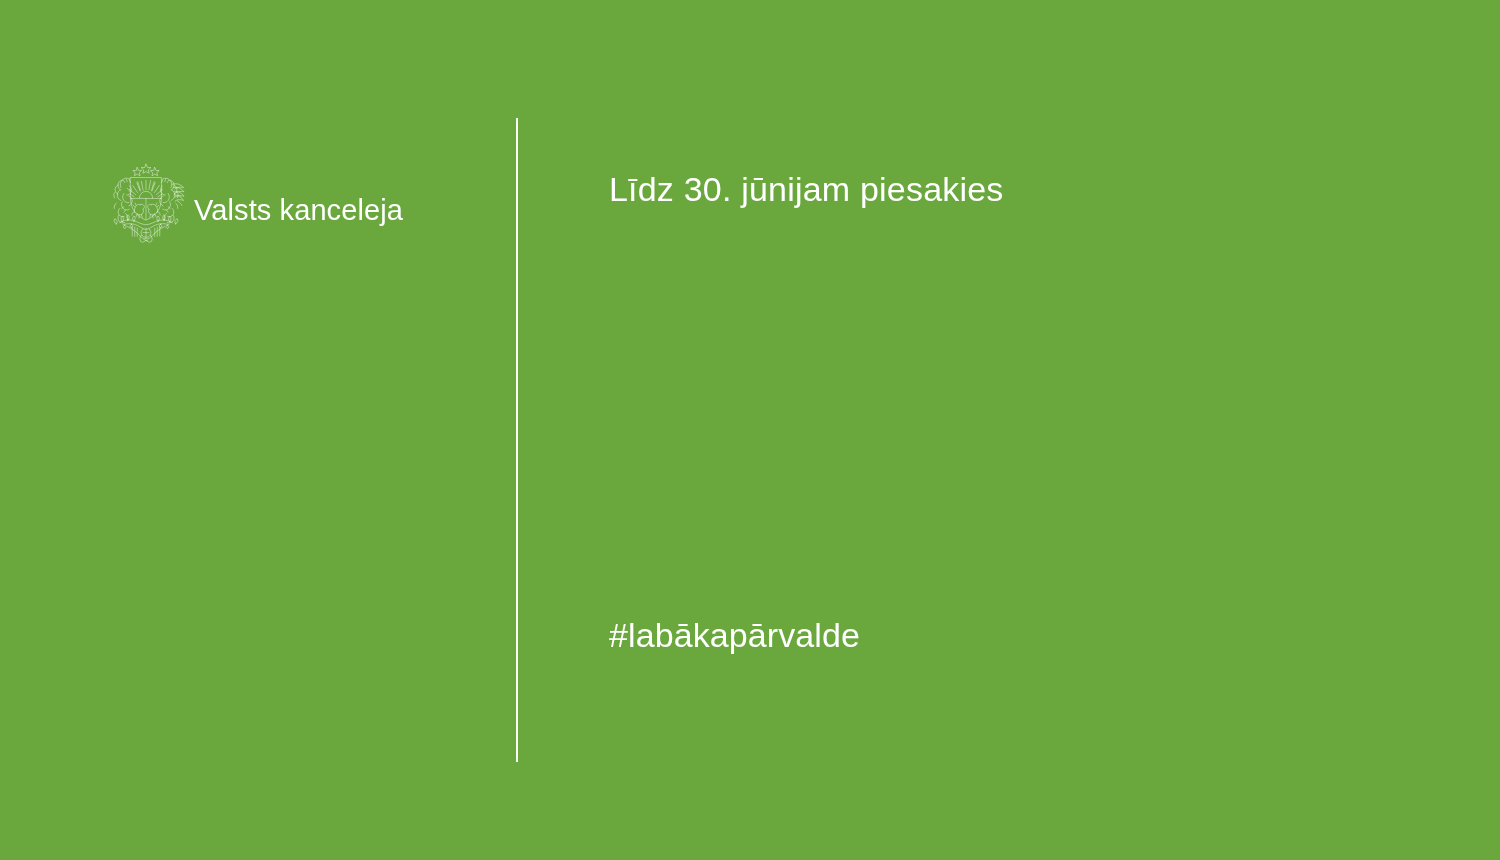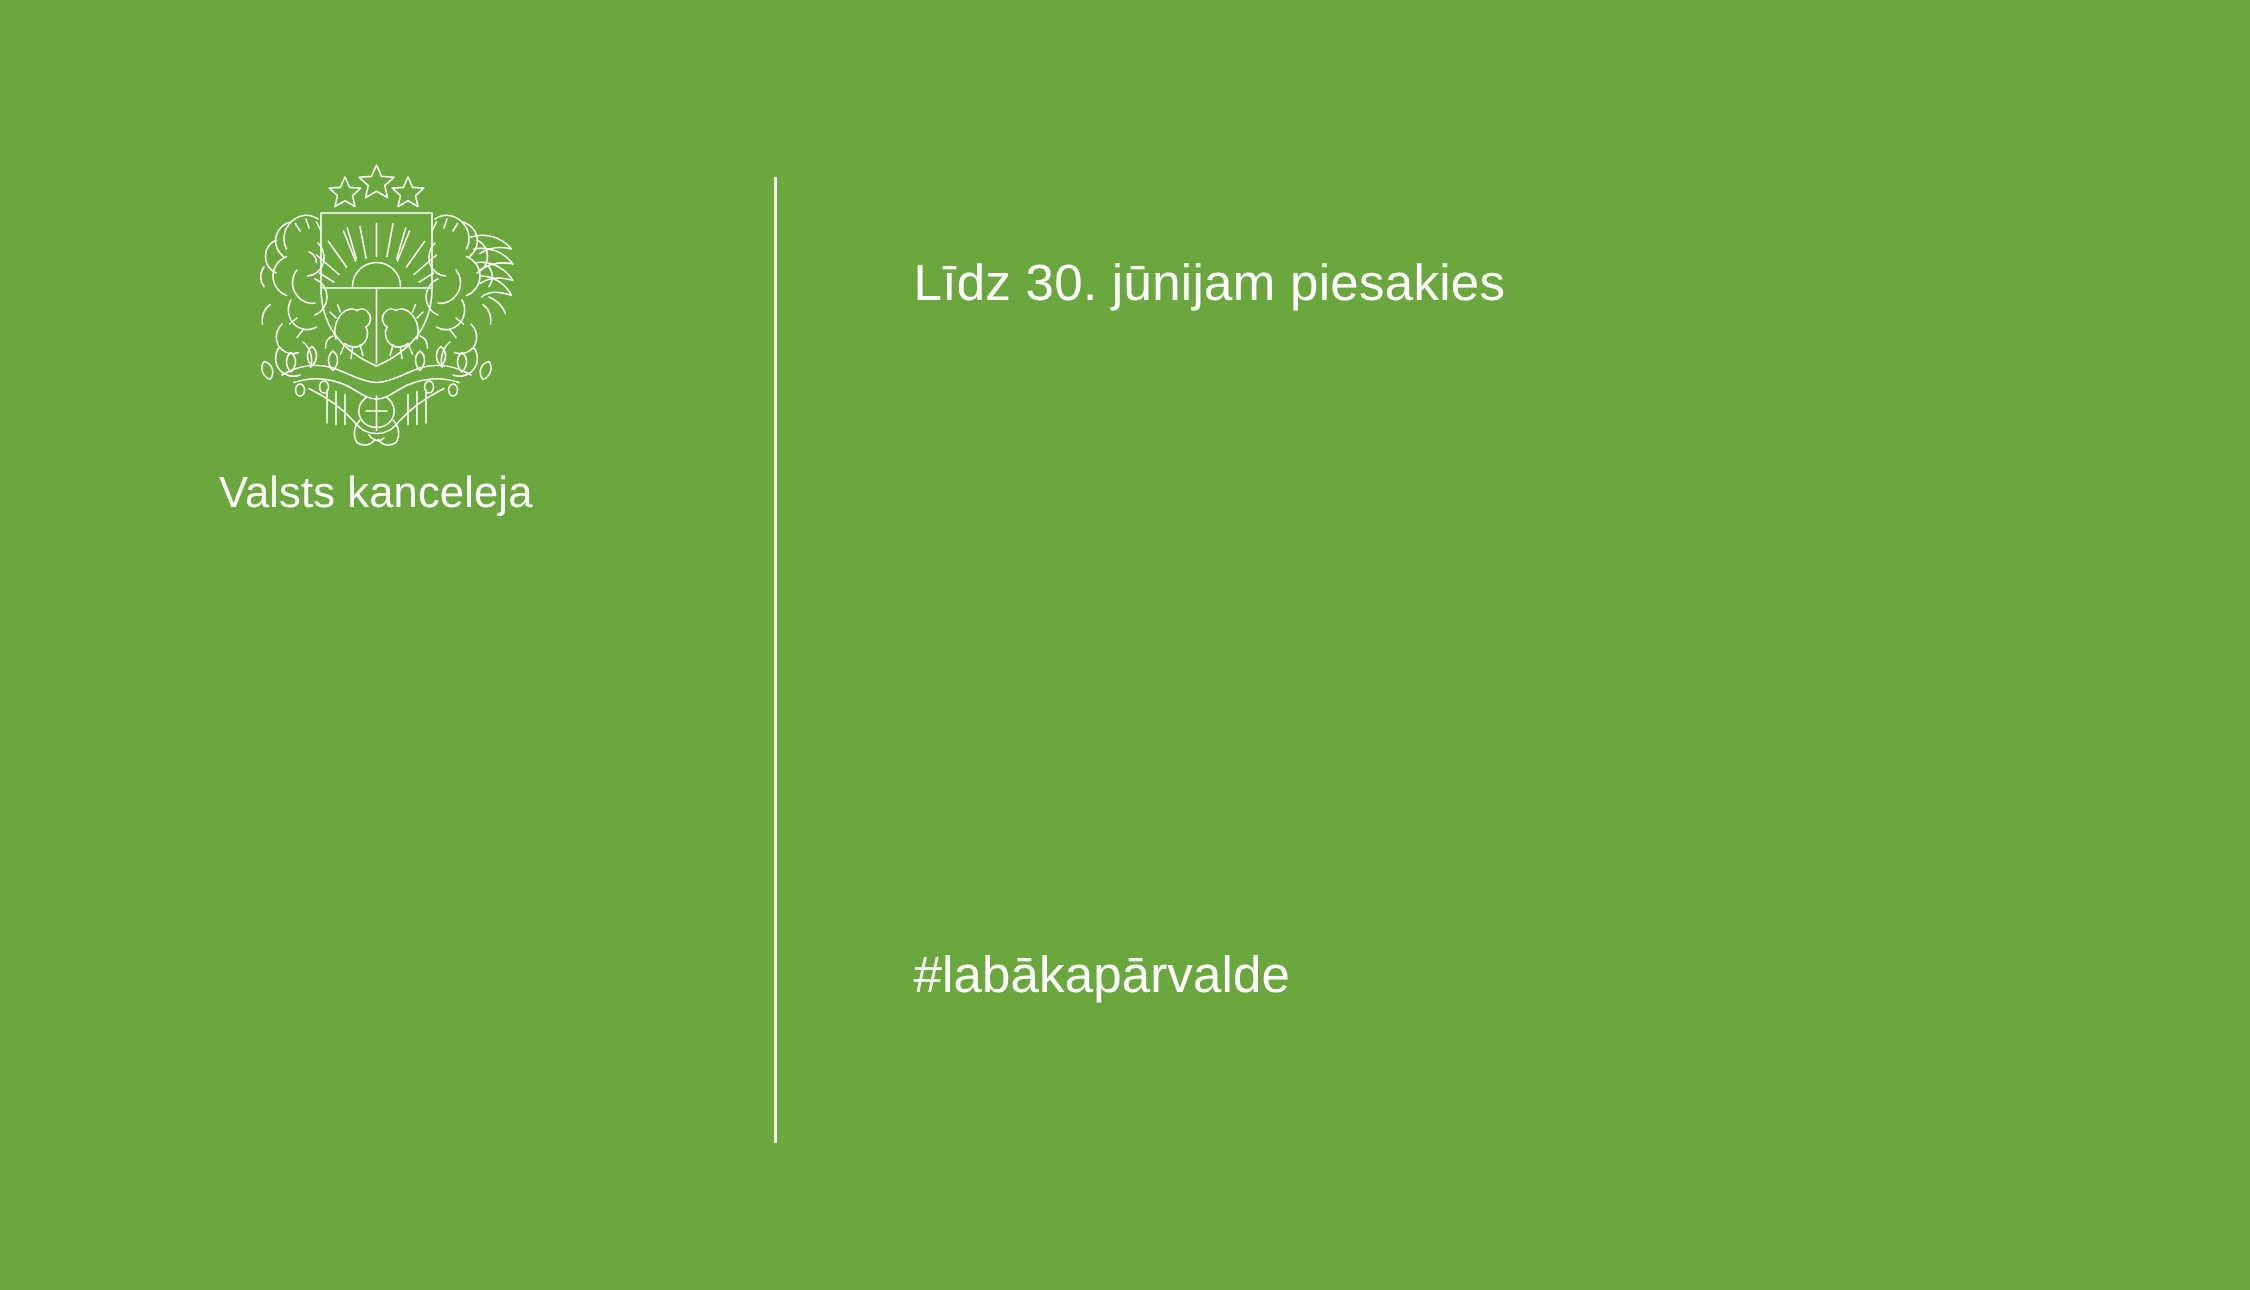--- a/index.html
+++ b/index.html
@@ -21,21 +21,21 @@
     overflow: hidden;
   }
 
   
   #brand-block {
     position: absolute;
     left: 98px;
     top: 108px;
     width: 305px;
     display: flex;
-    flex-direction: column;
+    flex-direction: row;
     align-items: center;
   }
 
   #coat-of-arms {
     width: 230px;
     height: 190px;
     display: block;
   }
 
   #brand-name {
@@ -111,21 +111,21 @@
     font-size: 35px;
     font-weight: 700;
     letter-spacing: 0.4px;
     line-height: 44px;
     white-space: nowrap;
     font-family: "Liberation Sans", sans-serif;
   }
 
   #hashtag {
     display: block;
-    margin-top: 17px;
+    margin-top: 2px;
     color: #ffffff;
     font-size: 34px;
     font-weight: 400;
     letter-spacing: 0.1px;
     line-height: 42px;
     white-space: nowrap;
     font-family: "Liberation Sans", sans-serif;
   }
 </style>
 </head>

